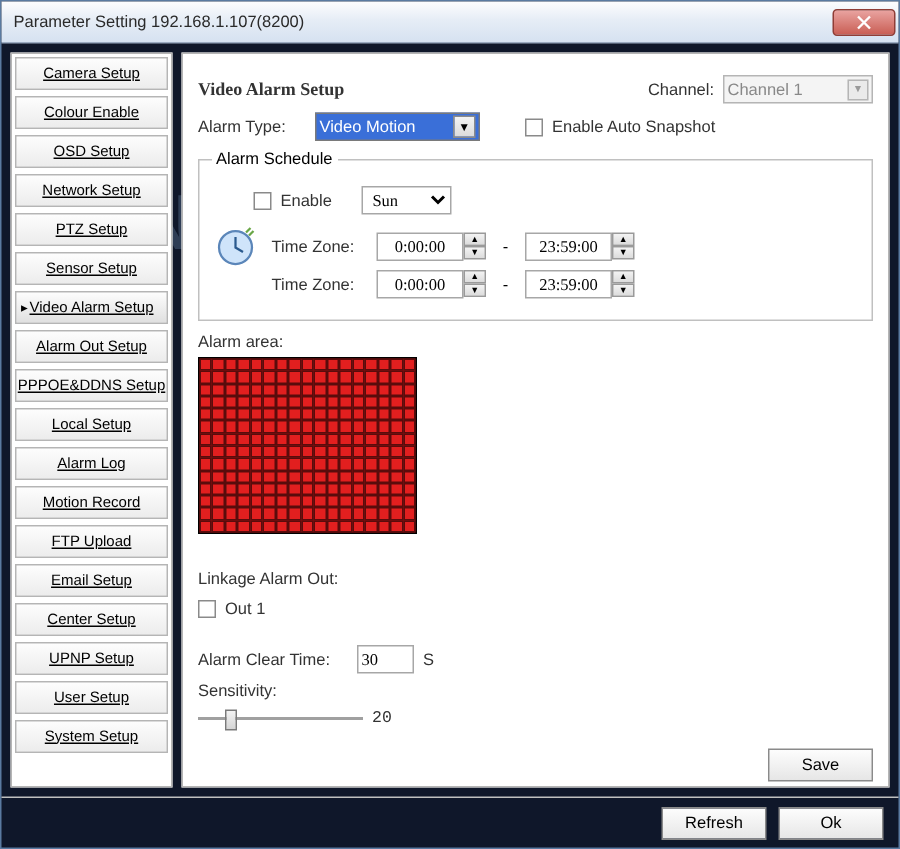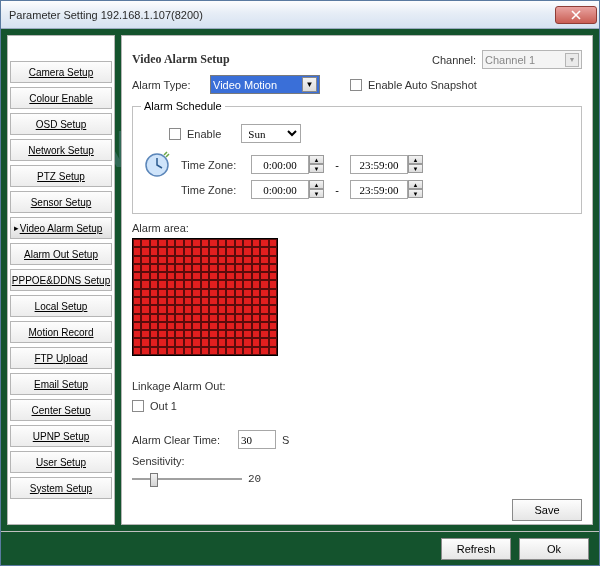--- a/index.html
+++ b/index.html
@@ -1,24 +1,24 @@
 <!DOCTYPE html>
 <html><head>
 <meta charset="utf-8">
 <style>
 * { box-sizing: border-box; }
 body { margin: 0; font-family: "Tahoma", sans-serif; font-size: 11px; background: #fff; }
-.window { width: 600px; height: 566px; border: 1px solid #5a7aa0; background: #14532d; display: flex; flex-direction: column; }
+.window { width: 600px; height: 566px; border: 1px solid #5a7aa0; background: #0f172a; display: flex; flex-direction: column; }
 .titlebar { height: 28px; background: linear-gradient(to bottom, #fdfdfe, #e6edf6 45%, #d6e2f1); display: flex; align-items: center; padding: 0 2px 0 8px; border-bottom: 1px solid #9aaac0; }
 .titlebar-text { flex: 1; color: #2a2a2a; }
 .close-btn { width: 42px; height: 18px; background: linear-gradient(to bottom, #e9a3a0, #c95e54); border: 1px solid #8f3d36; border-radius: 3px; display: flex; align-items: center; justify-content: center; color: #fff; font-size: 10px; cursor: default; }
 .body { flex: 1; display: flex; padding: 6px; gap: 6px; position: relative; overflow: hidden; }
 .watermark { position: absolute; left: 20px; top: 90px; font-size: 52px; font-weight: bold; color: rgba(140,175,215,0.25); letter-spacing: 2px; pointer-events: none; z-index: 0; }
 .watermark .r { font-size: 18px; vertical-align: top; }
-.sidebar { width: 108px; border: 1px solid #b5b5b5; background: #fff; display: flex; flex-direction: column; z-index: 1; justify-content: center; }
+.sidebar { width: 108px; border: 1px solid #b5b5b5; background: #fff; display: flex; flex-direction: column; z-index: 1; }
 .sidebar-item { height: 22px; margin: 2px; border: 1px solid #b5b5b5; background: linear-gradient(to bottom,#fdfdfd,#ececec); display: flex; align-items: center; justify-content: center; font-size: 10px; text-decoration: underline; cursor: default; padding: 0 2px; white-space: nowrap; overflow: hidden; }
 .sidebar-item.selected { background: linear-gradient(to bottom,#fdfdfd,#e0e0e0); position: relative; }
 .sidebar-item.selected::before { content: "▸"; position: absolute; left: 3px; font-size: 9px; text-decoration: none; }
 .main { flex: 1; border: 1px solid #b5b5b5; background: #fff; padding: 8px 10px; z-index: 1; position: relative; }
 .section-title { font-weight: bold; font-size: 12px; color: #333; font-family: "Times New Roman", serif; }
 .row { display: flex; align-items: center; gap: 6px; margin: 6px 0; }
 .label { color: #333; }
 select, input[type=text] { font-family: Tahoma; font-size: 11px; border: 1px solid #a7a7a7; background: #fff; height: 19px; padding: 0 2px; }
 .combo-sel { background: #3a6fd8; color: #fff; width: 110px; height: 19px; border: 1px solid #7a7a7a; display: inline-flex; align-items: center; justify-content: space-between; padding: 0 2px; }
 .combo-sel .arrow { width: 15px; height: 15px; border: 1px solid #8a8a8a; background: linear-gradient(#f3f3f3,#dcdcdc); color: #000; display: flex; align-items: center; justify-content: center; font-size: 8px; }
@@ -61,20 +61,21 @@
         <div class="sidebar-item">Camera Setup</div>
         <div class="sidebar-item">Colour Enable</div>
         <div class="sidebar-item">OSD Setup</div>
         <div class="sidebar-item">Network Setup</div>
         <div class="sidebar-item">PTZ Setup</div>
         <div class="sidebar-item">Sensor Setup</div>
         <div class="sidebar-item selected">Video Alarm Setup</div>
         <div class="sidebar-item">Alarm Out Setup</div>
         <div class="sidebar-item">PPPOE&amp;DDNS Setup</div>
         <div class="sidebar-item">Local Setup</div>
+        <div class="sidebar-item">Alarm Log</div>
         <div class="sidebar-item">Motion Record</div>
         <div class="sidebar-item">FTP Upload</div>
         <div class="sidebar-item">Email Setup</div>
         <div class="sidebar-item">Center Setup</div>
         <div class="sidebar-item">UPNP Setup</div>
         <div class="sidebar-item">User Setup</div>
         <div class="sidebar-item">System Setup</div>
       </div>
 
     <div class="main">

